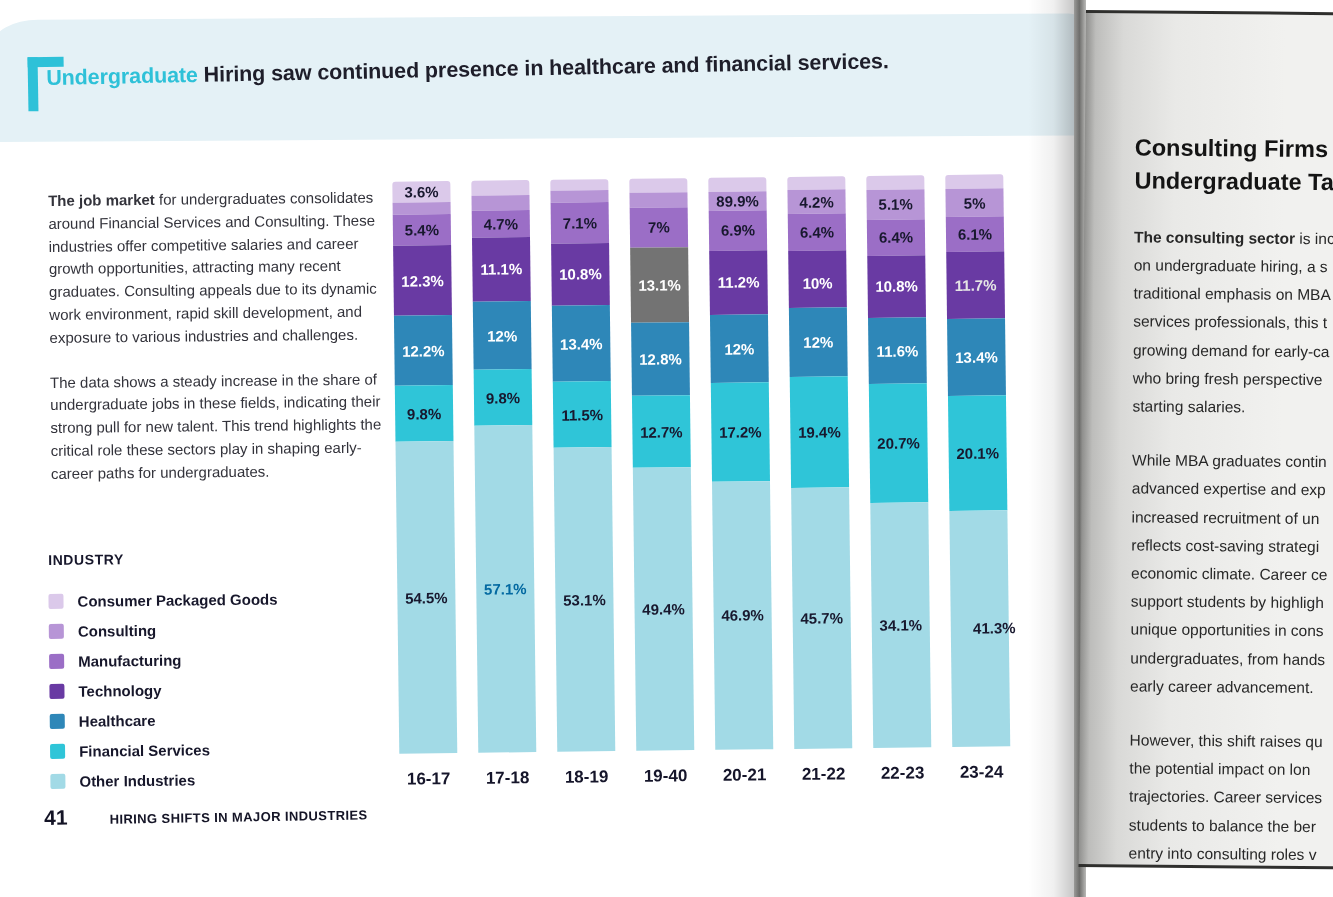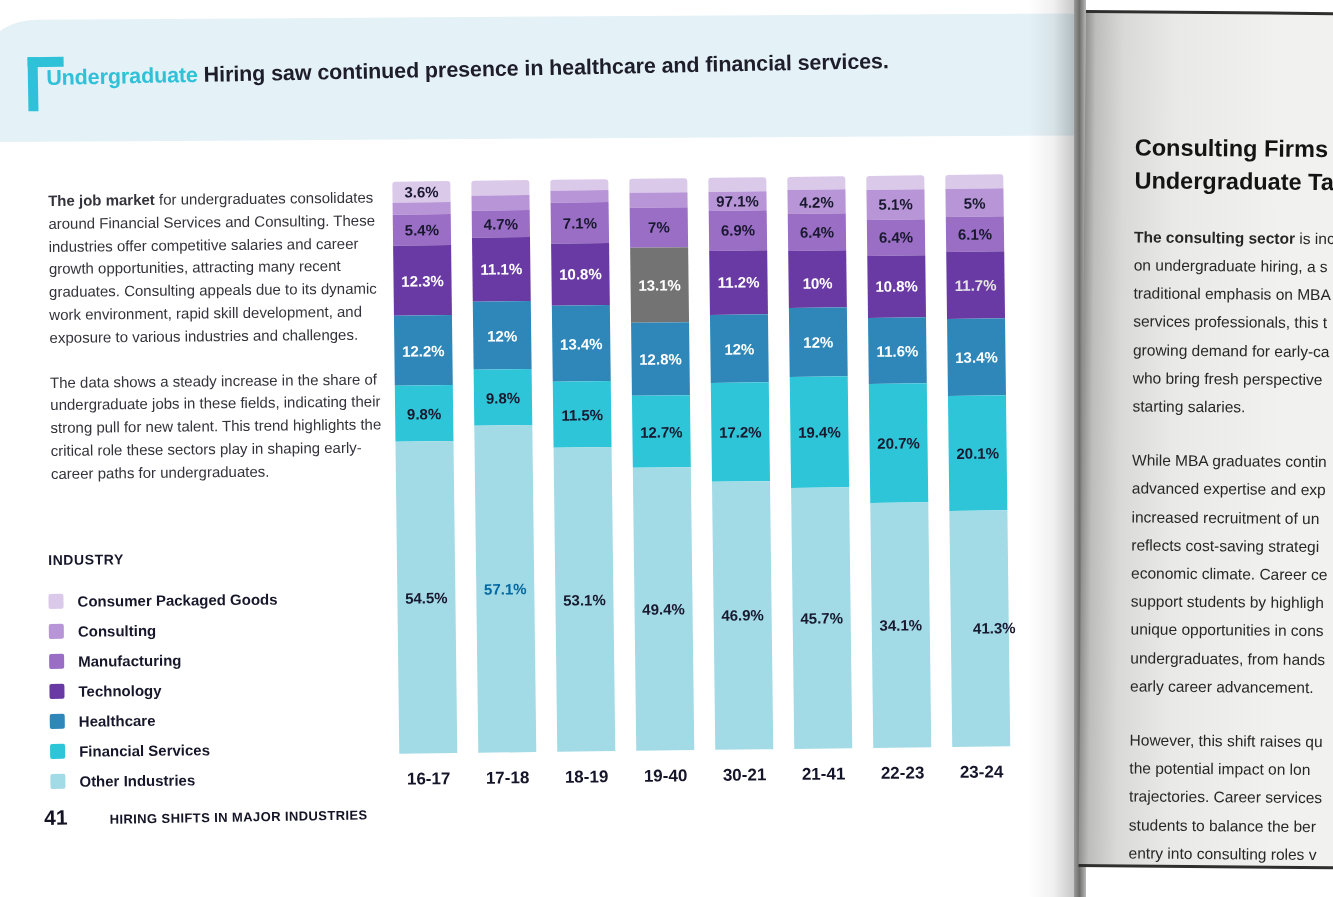--- a/index.html
+++ b/index.html
@@ -191,39 +191,39 @@
             <div class="bar-seg" style="height: 282.568px; background: rgb(162, 218, 230);">
               <span class="seg-label" style="color: rgb(24, 24, 46);">49.4%</span>
             </div>
           </div>
           <div class="bar-x-label">19-40</div>
         </div>
         <div class="bar-col">
           <div class="bar-stack">
             <div class="bar-seg" style="height: 14.3px; background: rgb(219, 201, 234);"></div>
             <div class="bar-seg" style="height: 18.876px; background: rgb(183, 149, 214);">
-              <span class="seg-label" style="color: rgb(24, 24, 46);">97.1%</span>
+              <span class="seg-label" style="color: rgb(24, 24, 46);">89.9%</span>
             </div>
             <div class="bar-seg" style="height: 39.468px; background: rgb(155, 110, 198);">
               <span class="seg-label" style="color: rgb(24, 24, 46);">6.9%</span>
             </div>
             <div class="bar-seg" style="height: 64.064px; background: rgb(105, 58, 163);">
               <span class="seg-label" style="color: rgb(255, 255, 255);">11.2%</span>
             </div>
             <div class="bar-seg" style="height: 68.64px; background: rgb(46, 135, 184);">
               <span class="seg-label" style="color: rgb(255, 255, 255);">12%</span>
             </div>
             <div class="bar-seg" style="height: 98.384px; background: rgb(47, 197, 216);">
               <span class="seg-label" style="color: rgb(24, 24, 46);">17.2%</span>
             </div>
             <div class="bar-seg" style="height: 268.268px; background: rgb(162, 218, 230);">
               <span class="seg-label" style="color: rgb(24, 24, 46);">46.9%</span>
             </div>
           </div>
-          <div class="bar-x-label">30-21</div>
+          <div class="bar-x-label">20-21</div>
         </div>
         <div class="bar-col">
           <div class="bar-stack">
             <div class="bar-seg" style="height: 13.156px; background: rgb(219, 201, 234);"></div>
             <div class="bar-seg" style="height: 24.024px; background: rgb(183, 149, 214); justify-content: center;">
               <span class="seg-label" style="color: rgb(24, 24, 46);">4.2%</span>
             </div>
             <div class="bar-seg" style="height: 36.608px; background: rgb(155, 110, 198);">
               <span class="seg-label" style="color: rgb(24, 24, 46);">6.4%</span>
             </div>
@@ -233,21 +233,21 @@
             <div class="bar-seg" style="height: 68.64px; background: rgb(46, 135, 184);">
               <span class="seg-label" style="color: rgb(255, 255, 255);">12%</span>
             </div>
             <div class="bar-seg" style="height: 110.968px; background: rgb(47, 197, 216);">
               <span class="seg-label" style="color: rgb(24, 24, 46);">19.4%</span>
             </div>
             <div class="bar-seg" style="height: 261.404px; background: rgb(162, 218, 230);">
               <span class="seg-label" style="color: rgb(24, 24, 46);">45.7%</span>
             </div>
           </div>
-          <div class="bar-x-label">21-41</div>
+          <div class="bar-x-label">21-22</div>
         </div>
         <div class="bar-col">
           <div class="bar-stack">
             <div class="bar-seg" style="height: 14.3px; background: rgb(219, 201, 234);"></div>
             <div class="bar-seg" style="height: 29.172px; background: rgb(183, 149, 214);">
               <span class="seg-label" style="color: rgb(24, 24, 46);">5.1%</span>
             </div>
             <div class="bar-seg" style="height: 36.608px; background: rgb(155, 110, 198);">
               <span class="seg-label" style="color: rgb(24, 24, 46);">6.4%</span>
             </div>

